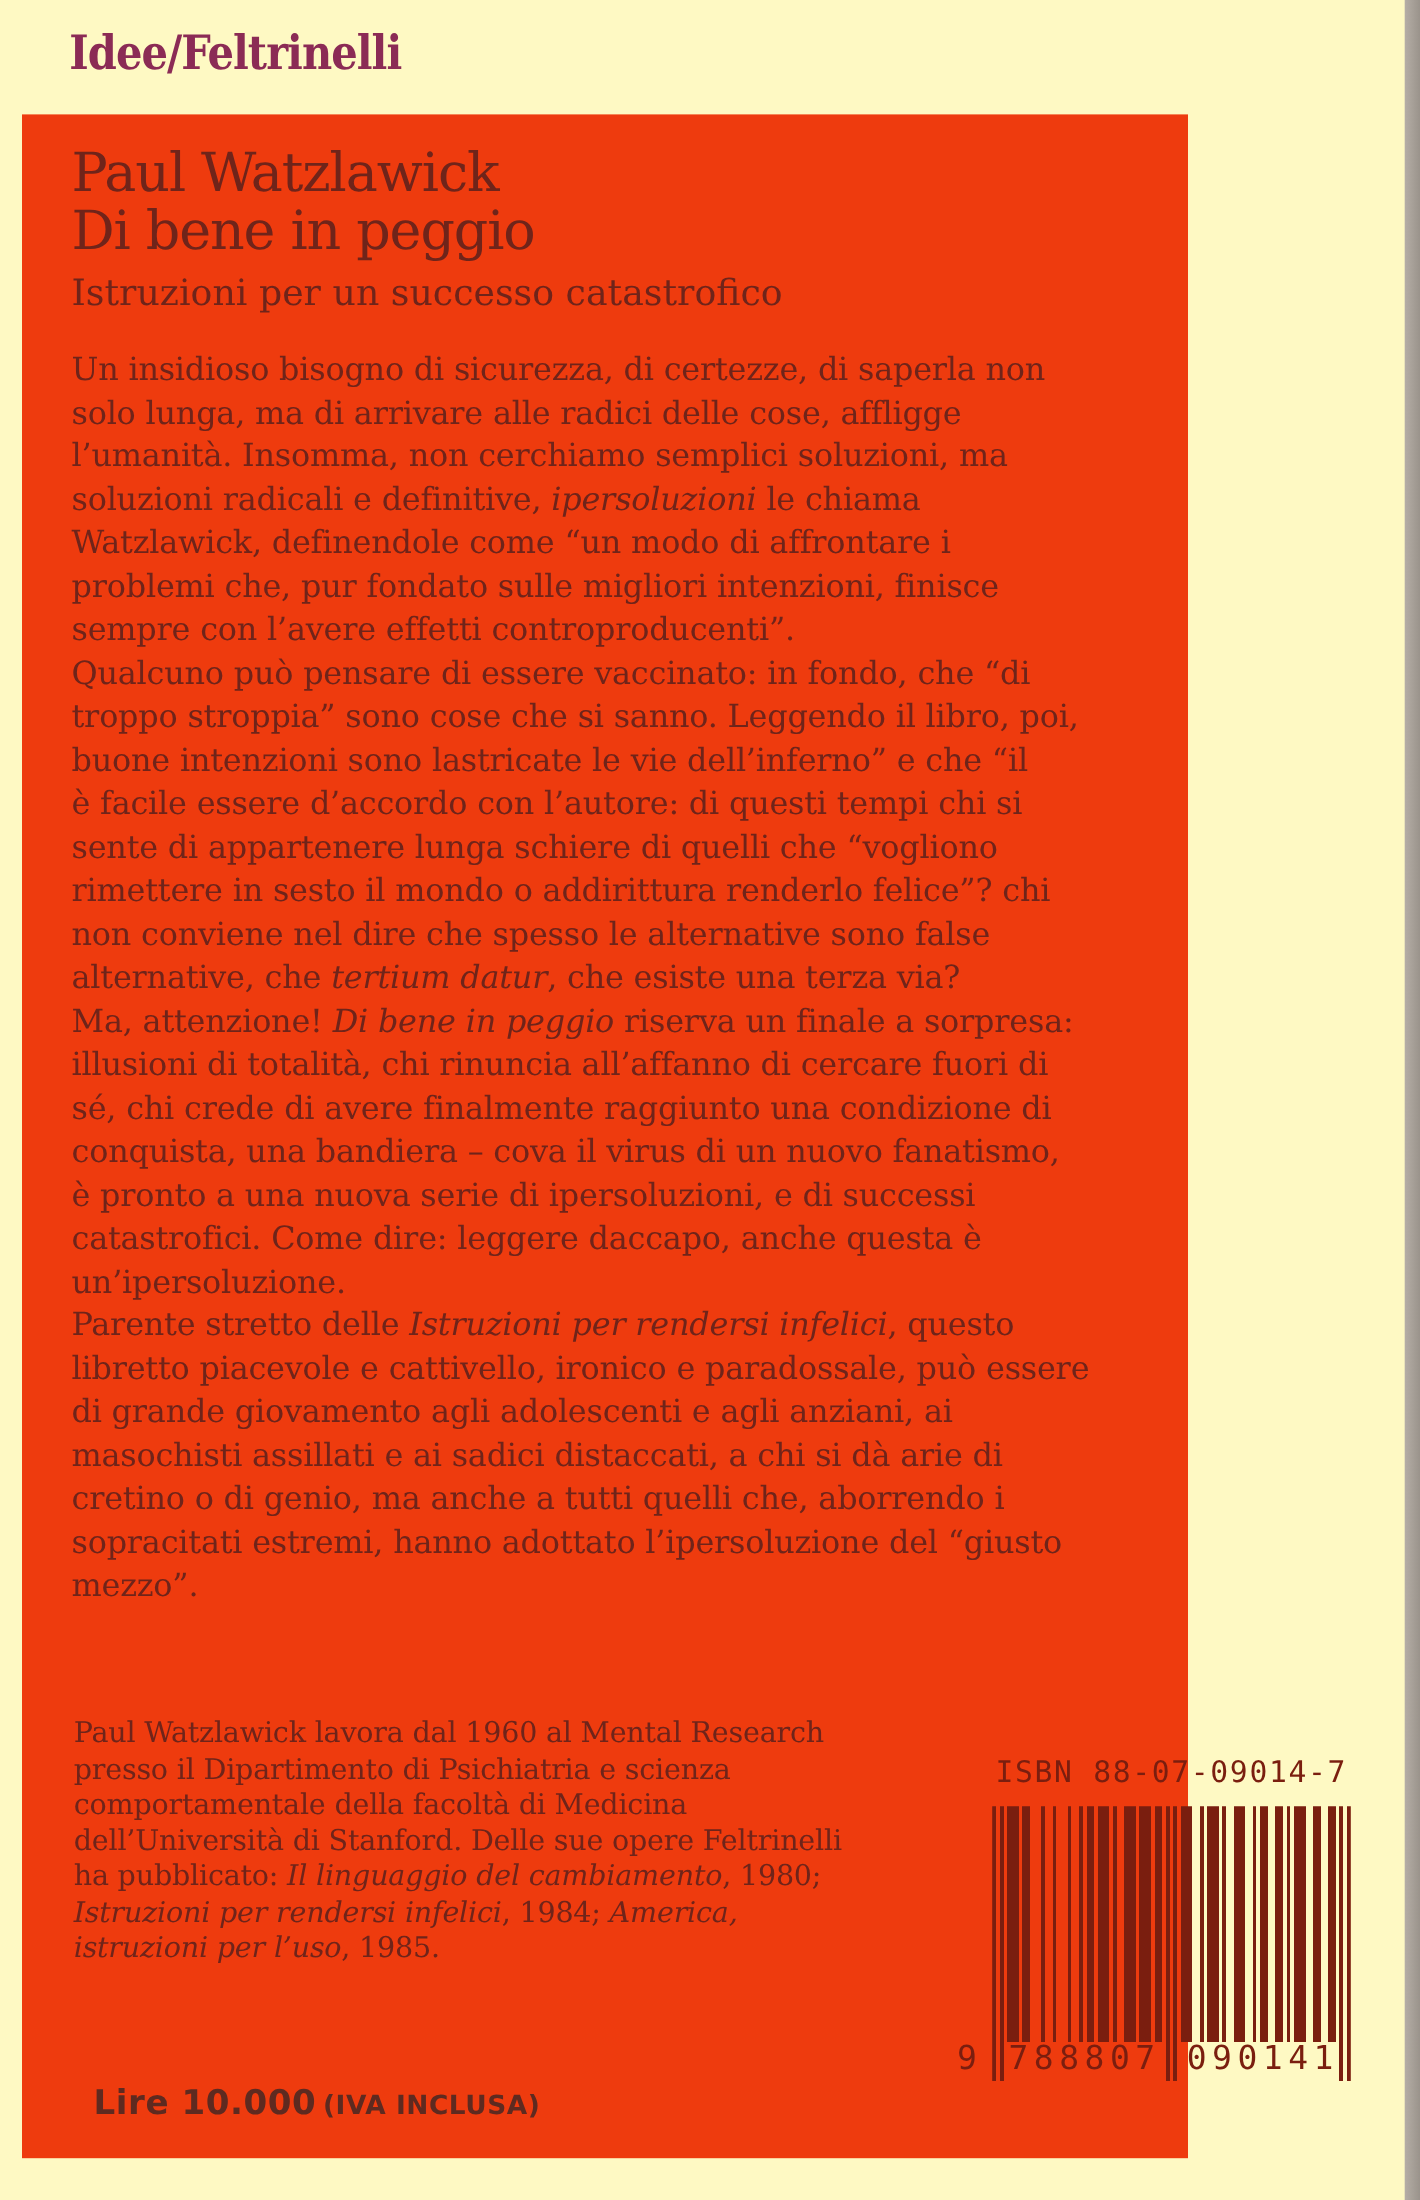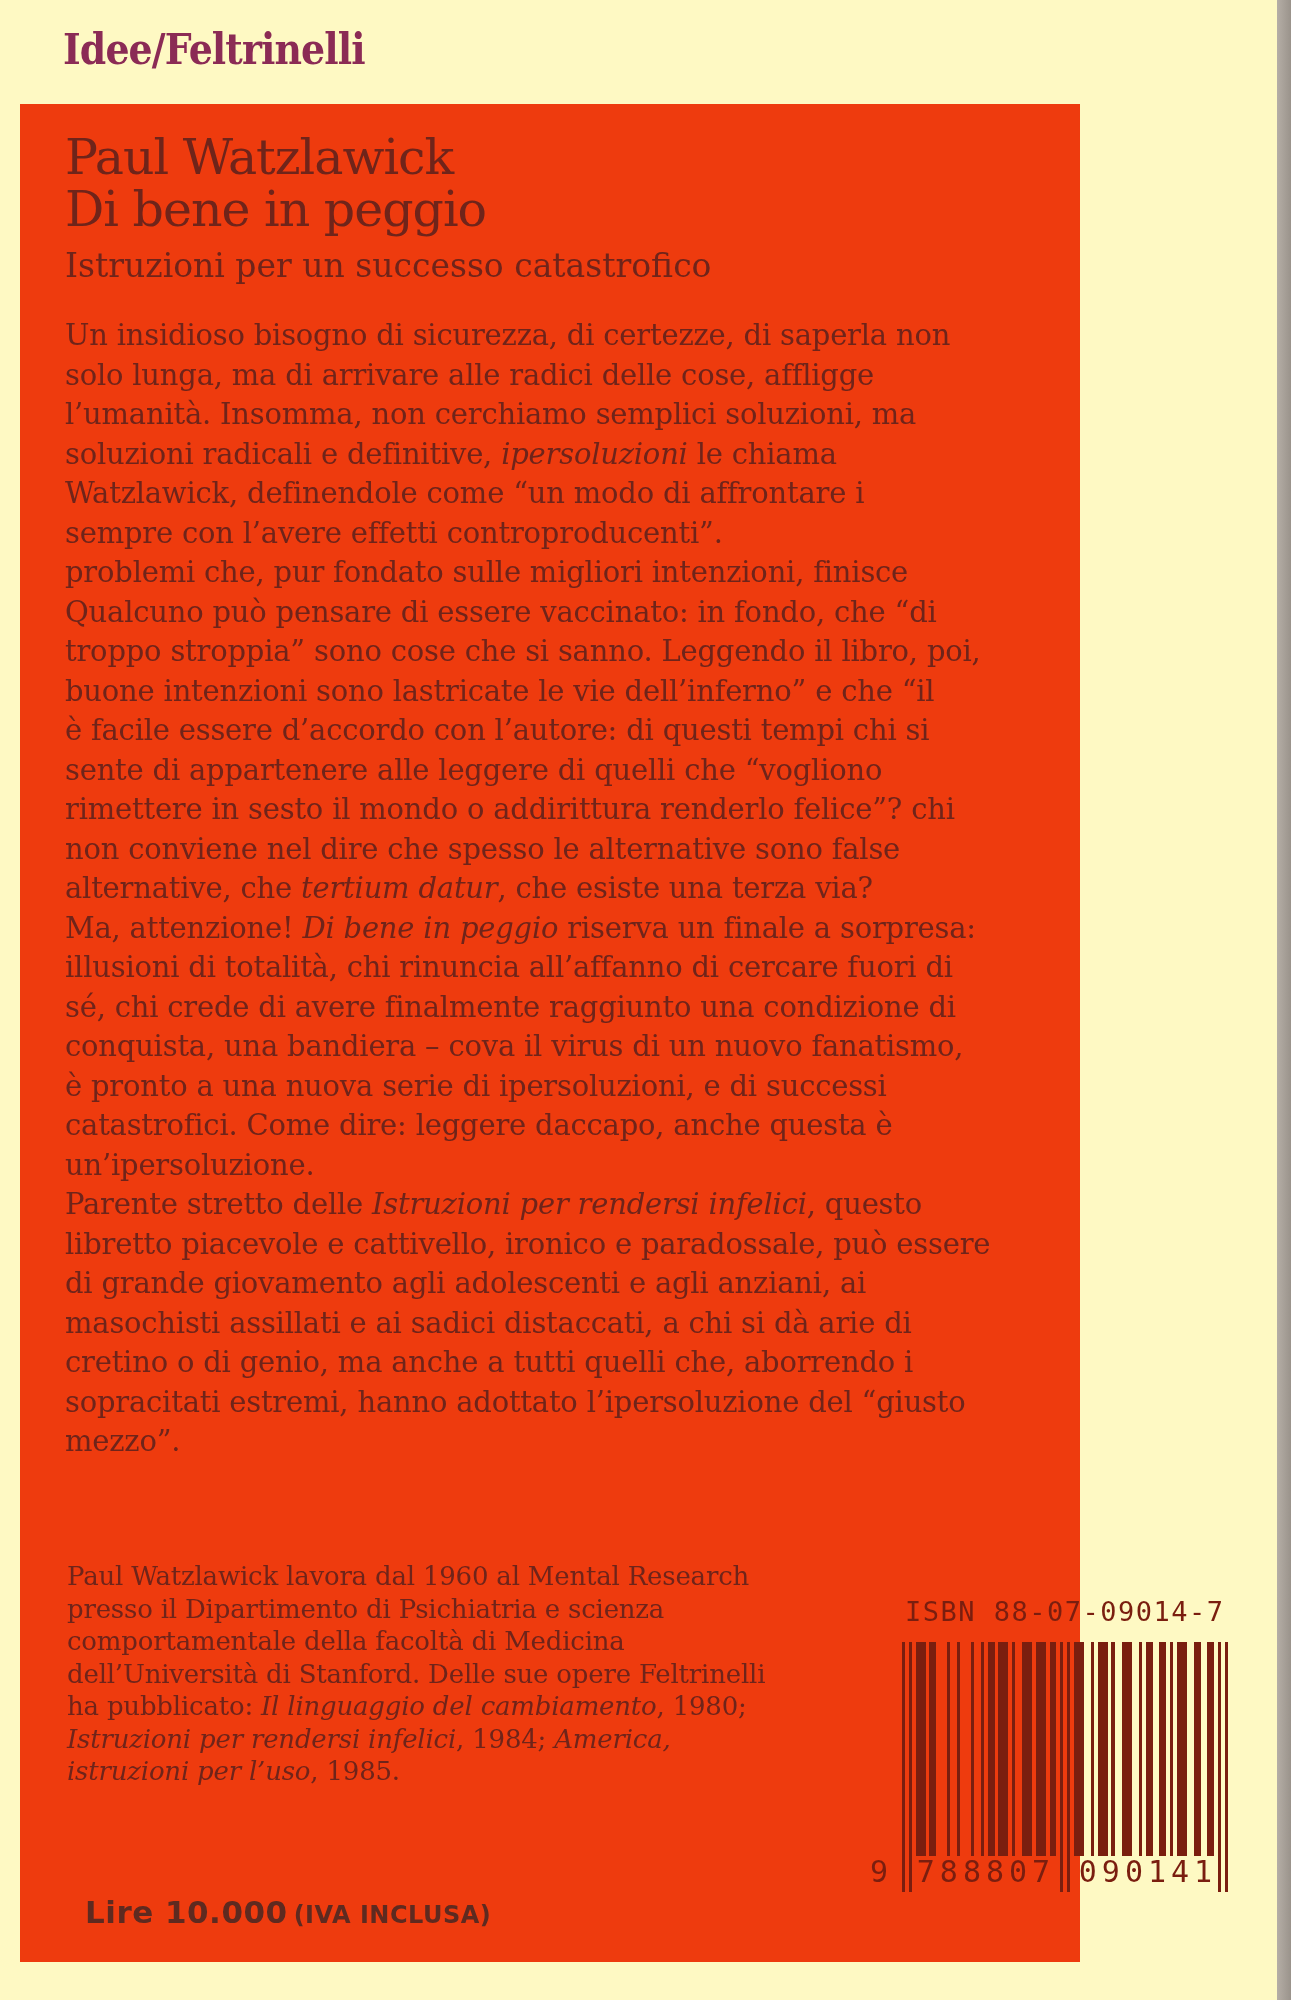--- a/index.html
+++ b/index.html
@@ -48,27 +48,27 @@
     <div class="author ink">Paul Watzlawick</div>
     <div class="title ink">Di bene in peggio</div>
     <div class="subtitle ink">Istruzioni per un successo catastrofico</div>
 
     <div class="blurb ink">
         <div><span>Un insidioso bisogno di sicurezza, di certezze, di saperla non</span></div>
         <div><span>solo lunga, ma di arrivare alle radici delle cose, affligge</span></div>
         <div><span>l’umanità. Insomma, non cerchiamo semplici soluzioni, ma</span></div>
         <div><span>soluzioni radicali e definitive, </span><span class="it">ipersoluzioni</span><span> le chiama</span></div>
         <div><span>Watzlawick, definendole come “un modo di affrontare i</span></div>
+        <div><span>problemi che, pur fondato sulle migliori intenzioni, finisce</span></div>
         <div><span>sempre con l’avere effetti controproducenti”.</span></div>
-        <div><span>problemi che, pur fondato sulle migliori intenzioni, finisce</span></div>
         <div><span>Qualcuno può pensare di essere vaccinato: in fondo, che “di</span></div>
         <div><span>troppo stroppia” sono cose che si sanno. Leggendo il libro, poi,</span></div>
         <div><span>buone intenzioni sono lastricate le vie dell’inferno” e che “il</span></div>
         <div><span>è facile essere d’accordo con l’autore: di questi tempi chi si</span></div>
-        <div><span>sente di appartenere alle leggere di quelli che “vogliono</span></div>
+        <div><span>sente di appartenere lunga schiere di quelli che “vogliono</span></div>
         <div><span>rimettere in sesto il mondo o addirittura renderlo felice”? chi</span></div>
         <div><span>non conviene nel dire che spesso le alternative sono false</span></div>
         <div><span>alternative, che </span><span class="it">tertium datur</span><span>, che esiste una terza via?</span></div>
         <div><span>Ma, attenzione! </span><span class="it">Di bene in peggio</span><span> riserva un finale a sorpresa:</span></div>
         <div><span>illusioni di totalità, chi rinuncia all’affanno di cercare fuori di</span></div>
         <div><span>sé, chi crede di avere finalmente raggiunto una condizione di</span></div>
         <div><span>conquista, una bandiera – cova il virus di un nuovo fanatismo,</span></div>
         <div><span>è pronto a una nuova serie di ipersoluzioni, e di successi</span></div>
         <div><span>catastrofici. Come dire: leggere daccapo, anche questa è</span></div>
         <div><span>un’ipersoluzione.</span></div>

